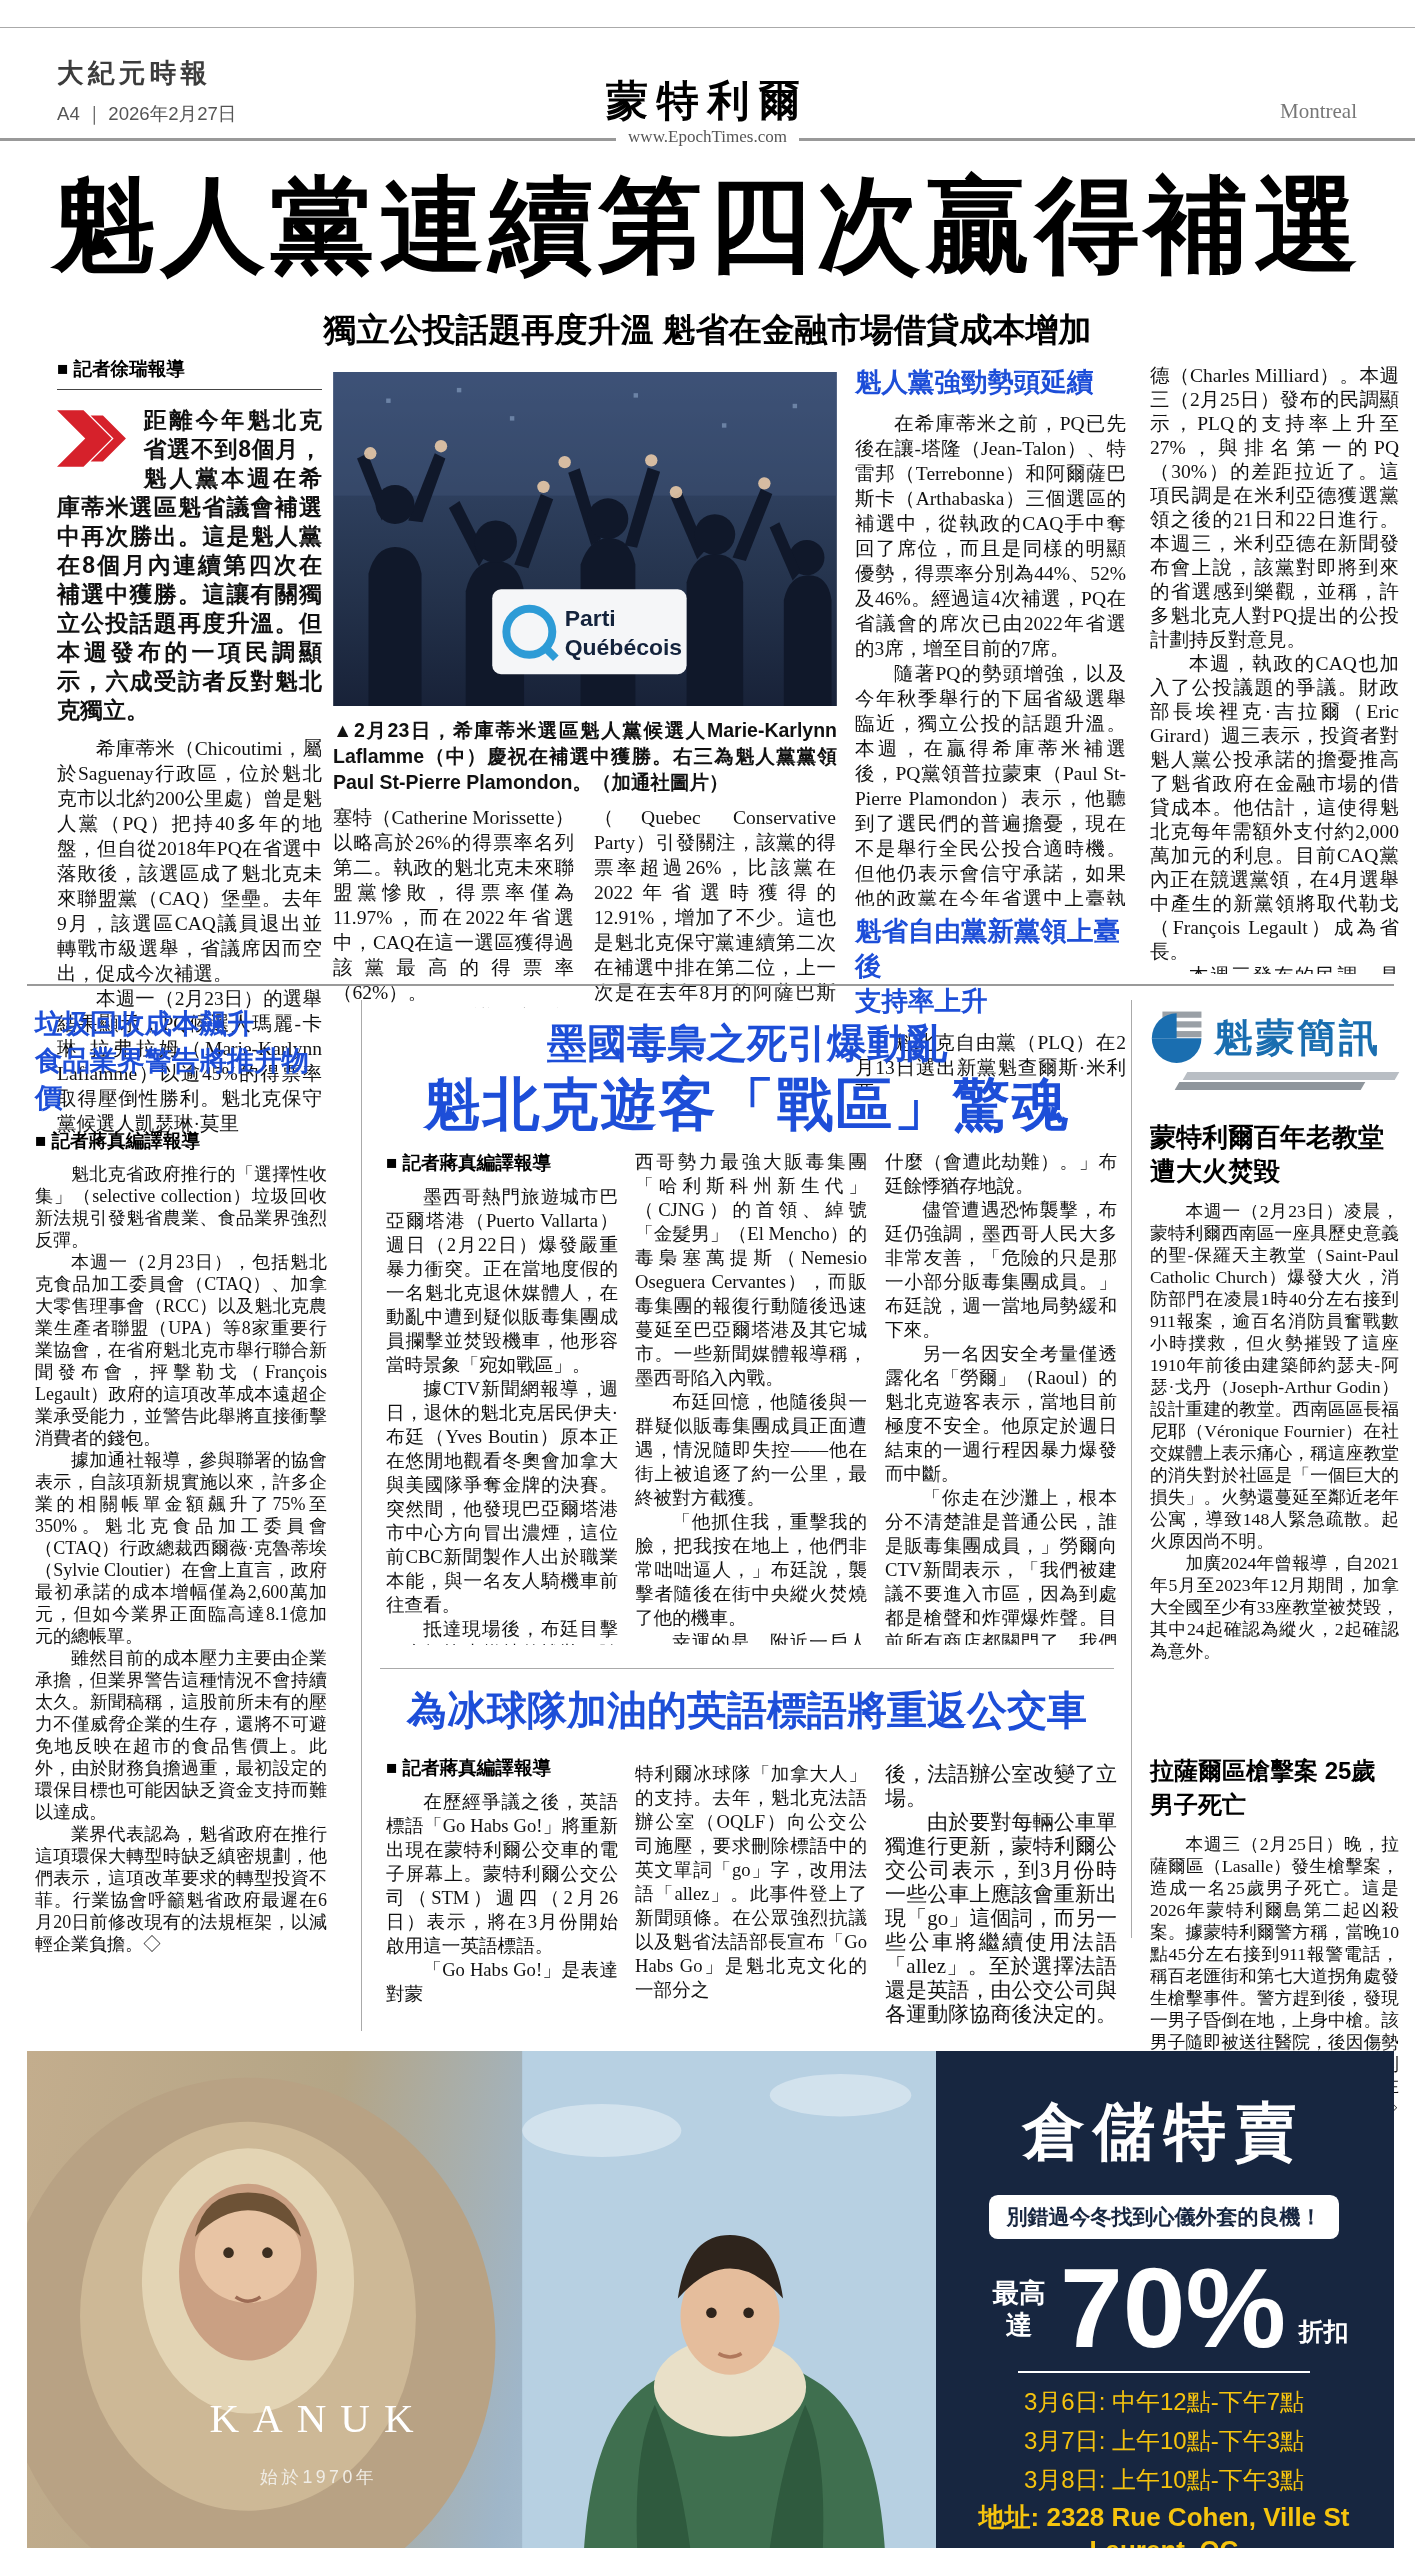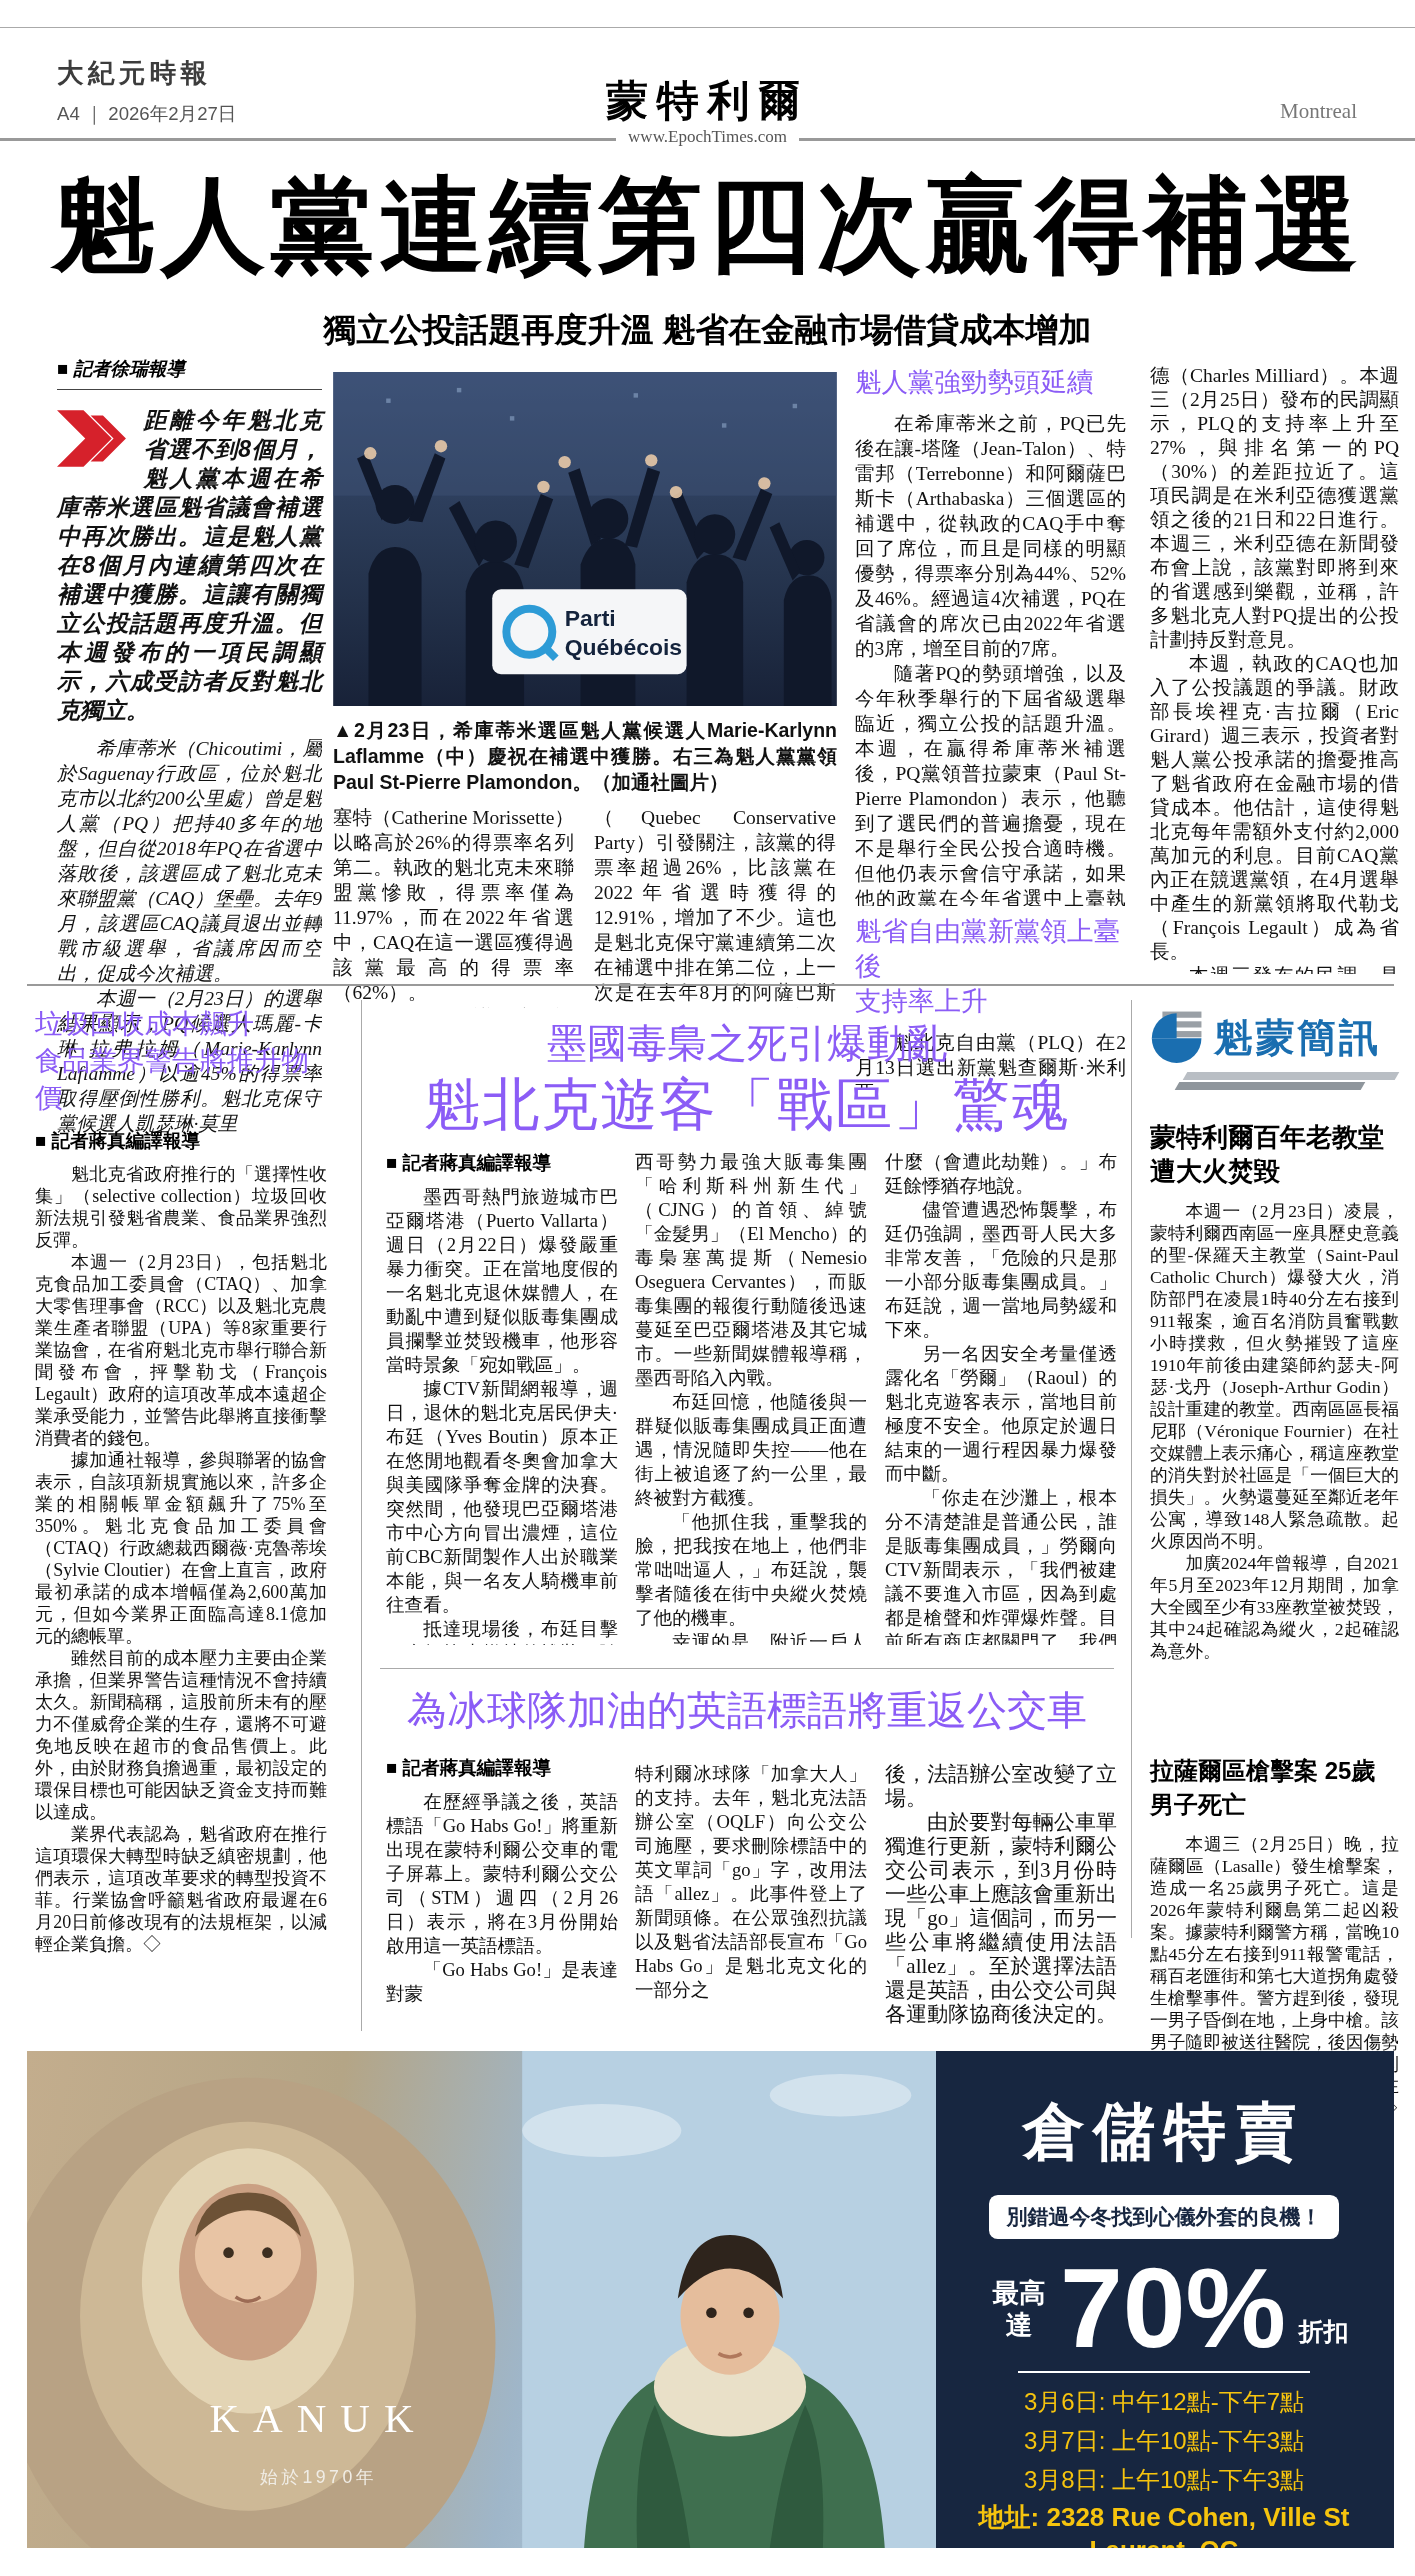--- a/index.html
+++ b/index.html
@@ -5,21 +5,21 @@
   html,body{margin:0;padding:0;background:#e9e9e9;}
   .page{position:relative;width:1415px;height:2576px;background:#ffffff;margin:0 auto;overflow:hidden;
         font-family:"Liberation Serif",serif;color:#111;}
   .abs{position:absolute;}
   .jcol{ text-align:justify;font-size:19.5px;line-height:25px;overflow:hidden;}
   .jcol p{margin:0;text-indent:2em;}
   .jcol p.ni{text-indent:0;}
   .byline{font-family:"Liberation Sans",sans-serif;font-weight:bold;font-size:18.6px;color:#000;}
   .byline.u{border-bottom:0.9px solid #444;padding-bottom:7px;}
   .hairline{background:#aaa;}
-  .subheadline{font-family:"Liberation Sans",sans-serif;font-weight:normal;color:#8b5cf6;}
+  .subheadline{font-family:"Liberation Sans",sans-serif;font-weight:bold;color:#1d4ed8;}
   .brief-head{font-family:"Liberation Sans",sans-serif;font-weight:bold;font-size:26px;line-height:34px;color:#000;}
   
   .logo{font-weight:bold;font-size:26.5px;letter-spacing:4.4px;color:#3c3c3c;}
   .pgdate{font-family:"Liberation Sans",sans-serif;font-size:18.6px;color:#555;}
   .section-title{font-weight:bold;font-size:42px;letter-spacing:8.8px;color:#000;font-family:"Liberation Sans",sans-serif;}
   .siteurl{font-size:17px;color:#555;background:#fff;padding:0 12.4px;}
   .edition{font-size:21px;color:#777;}
   
   .mainhead{font-family:"Liberation Sans",sans-serif;font-weight:900;font-size:104px;letter-spacing:5.3px;
             color:#000;text-align:center;white-space:nowrap;}
@@ -54,21 +54,21 @@
   <div class="abs section-title" style="left:0;top:73px;width:1415px;text-align:center;">蒙特利爾</div>
   <div class="abs edition" style="right:58px;top:99px;">Montreal</div>
   <div class="abs hairline" style="left:0;top:138px;width:1415px;height:2.7px;background:#999;"></div>
   <div class="abs mainhead" style="left:0;top:157px;width:1415px;">魁人黨連續第四次贏得補選</div>
 
   <div class="abs" style="left:0;top:127px;width:1415px;text-align:center;">
     <span class="siteurl">www.EpochTimes.com</span>
   </div>
   <div class="abs mainsub" style="left:0;top:308px;width:1415px;">獨立公投話題再度升溫 魁省在金融市場借貸成本增加</div>
 
-  <div class="abs" style="left:57px;top:356px;width:265px;font-style:italic;">
+  <div class="abs" style="left:57px;top:356px;width:265px;">
     <div class="byline u">■ 記者徐瑞報導</div>
     <div class="lede" style="margin-top:16px;">
       <span class="redchev">
         <svg width="76" height="57" viewBox="0 0 86 64">
           <polygon points="0,0 30,0 62,32 30,64 0,64 32,32" fill="#d6212b"></polygon>
           <polygon points="38,6 52,6 78,32 52,58 38,58 64,32" fill="#d6212b"></polygon>
         </svg>
       </span>
       <span>距離今年魁北克省選不到8個月，魁人黨本週在希庫蒂米選區魁省議會補選中再次勝出。這是魁人黨在8個月內連續第四次在補選中獲勝。這讓有關獨立公投話題再度升溫。但本週發布的一項民調顯示，六成受訪者反對魁北克獨立。</span>
     </div>

